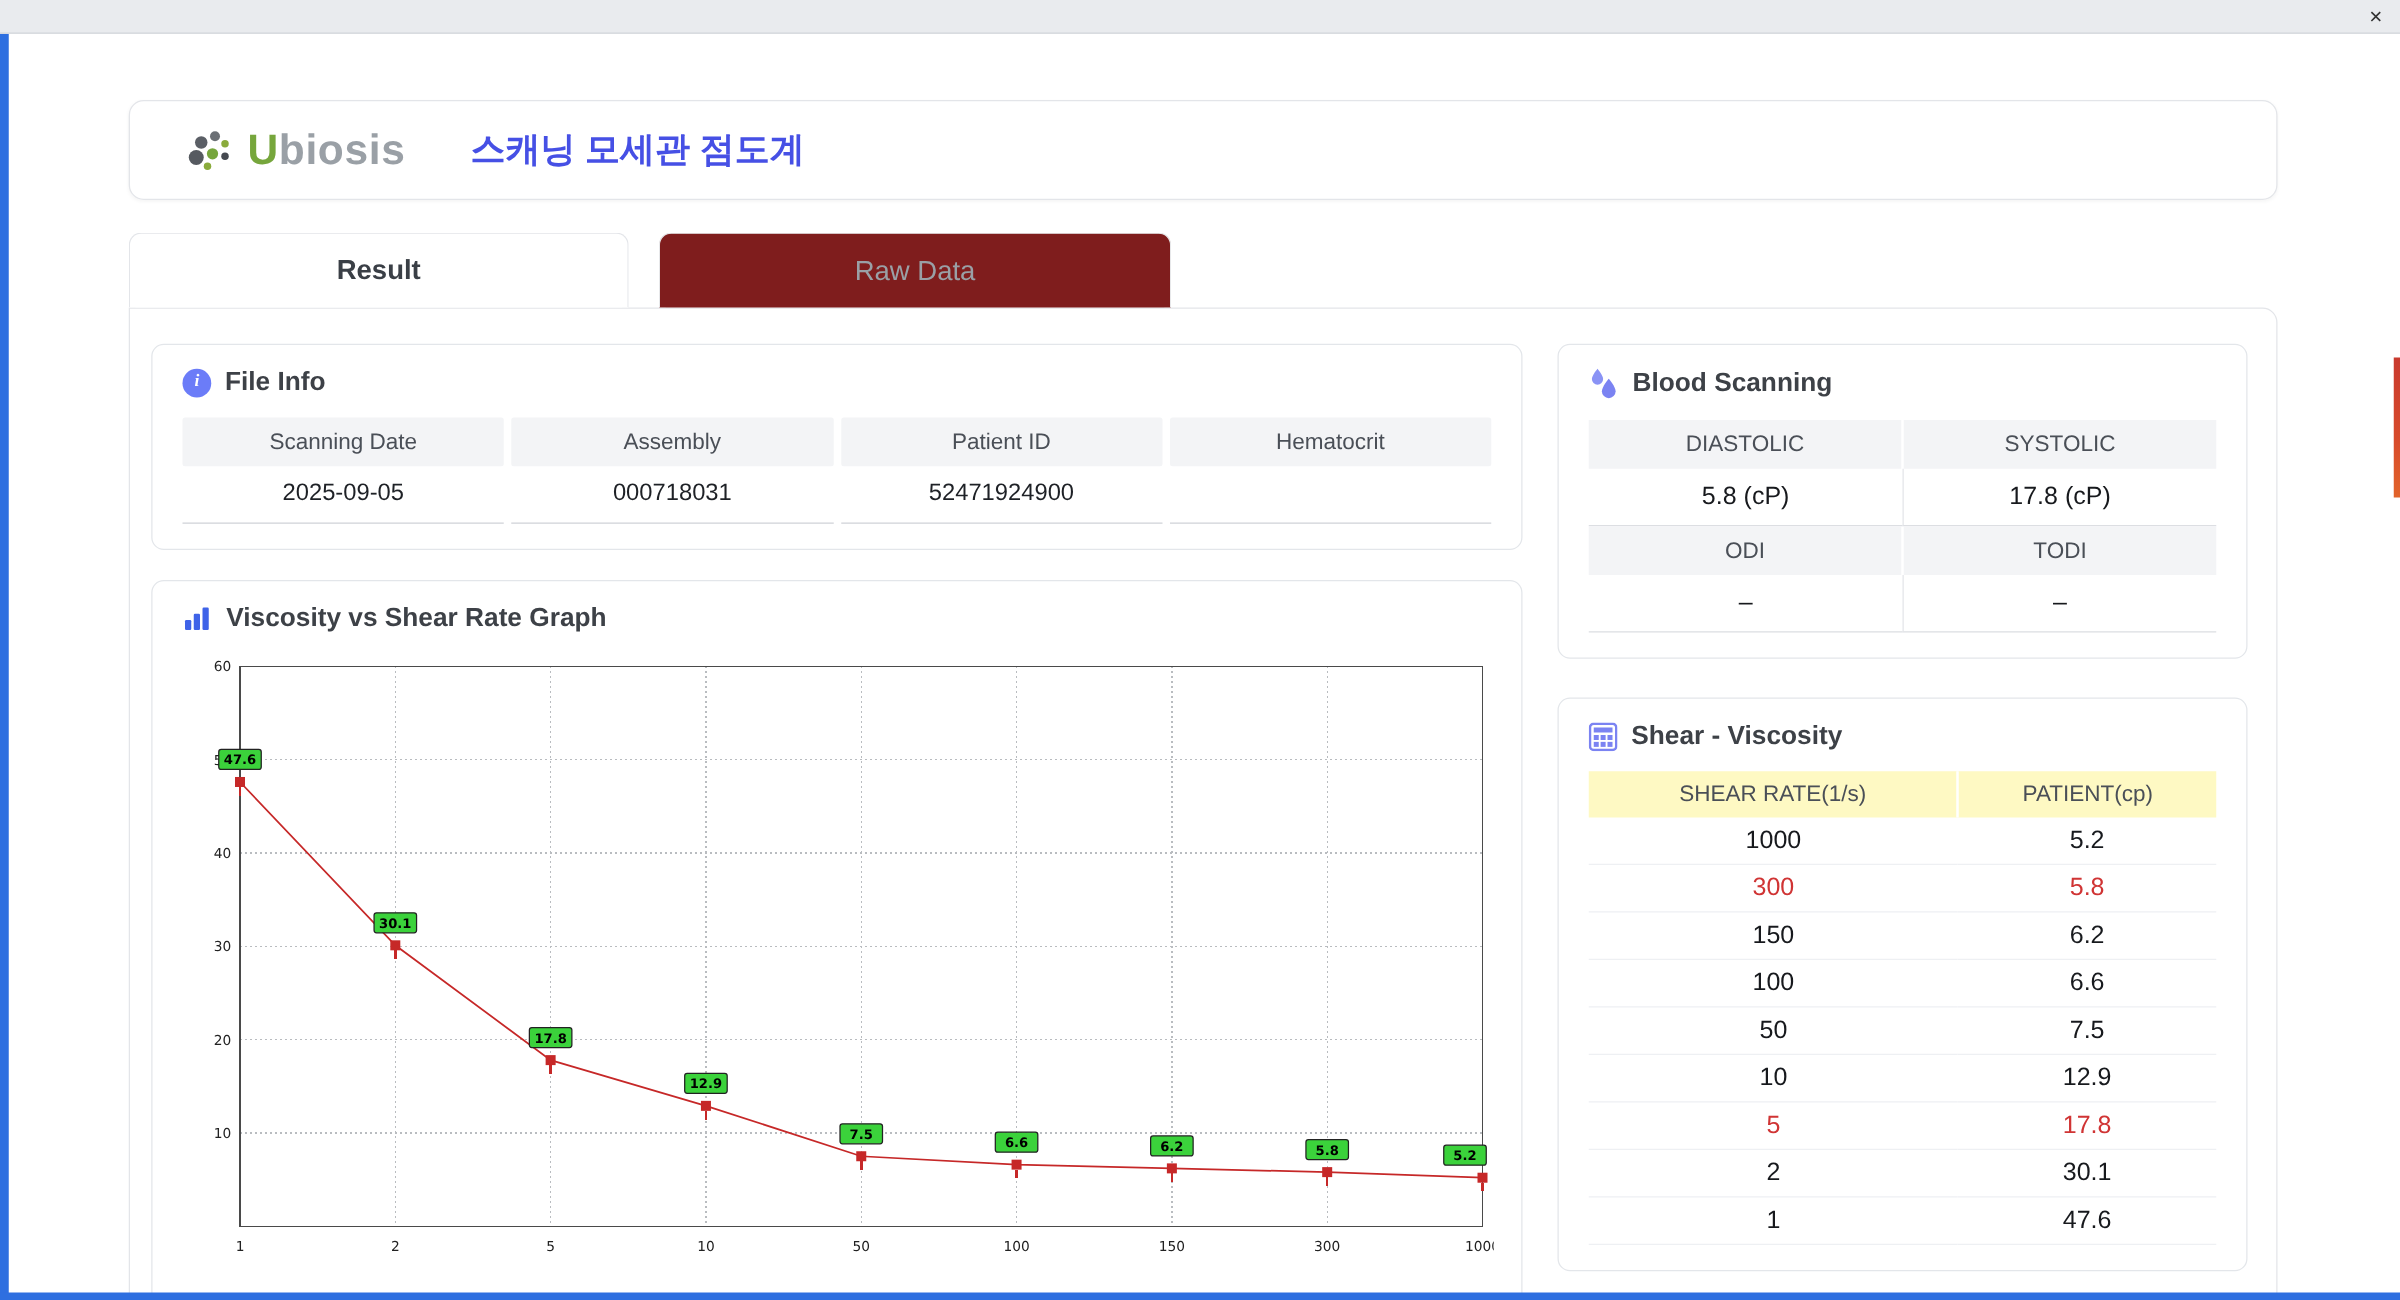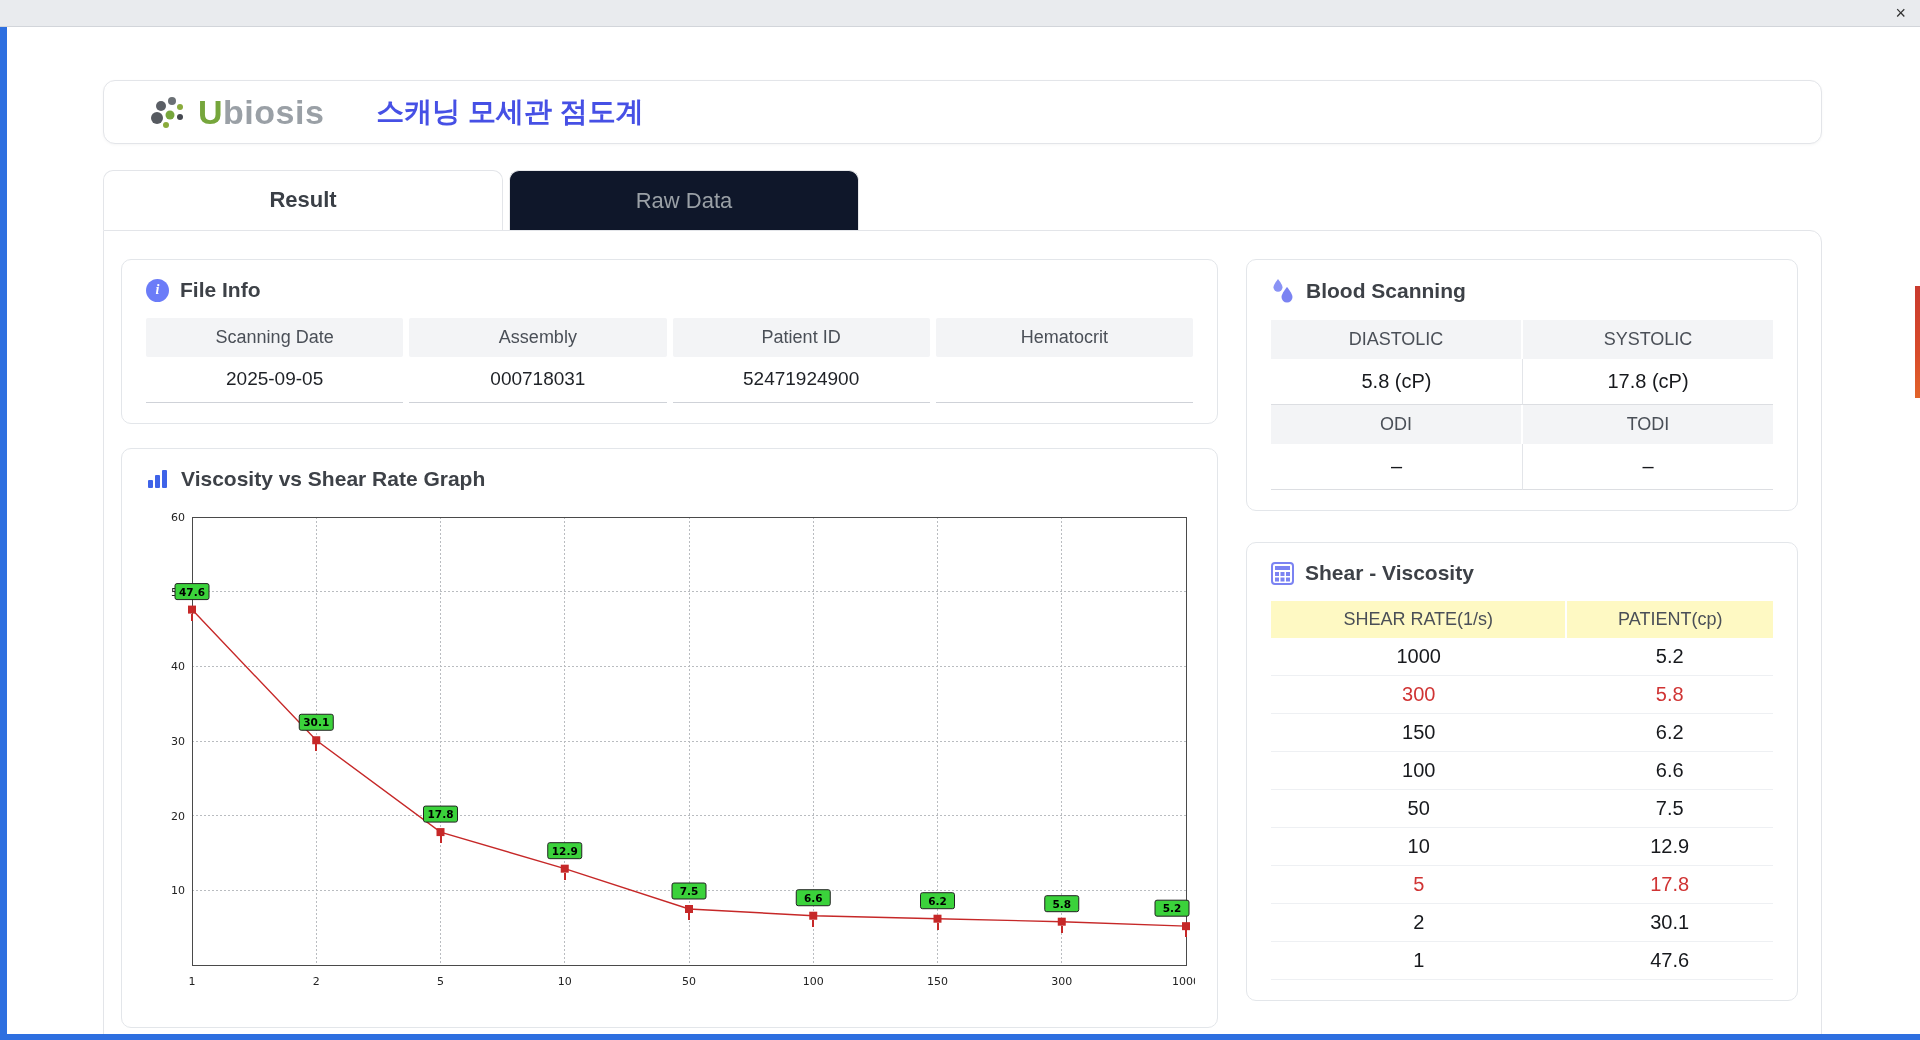--- a/index.html
+++ b/index.html
@@ -19,40 +19,40 @@
   .close-btn { font-size: 18px; color: #333; cursor: default; line-height: 1; }
   .edge-left { position: absolute; left: 0; top: 27px; bottom: 0; width: 7px; background: #2e6fe0; z-index: 9; }
   .edge-bottom { position: absolute; left: 0; right: 0; bottom: 0; height: 6px; background: #2e6fe0; z-index: 9; }
   .edge-right-artifact { position: absolute; right: 0; top: 286px; width: 5px; height: 112px;
     background: linear-gradient(180deg, #c93a2e 0%, #d84b2b 60%, #e2642a 100%); z-index: 9; }
 
   .page { padding: 0 98px 0 103px; }
 
   
   .header-card {
-    margin-top: 53px; height: 64px;
+    margin-top: 53px; height: 80px;
     border: 1px solid #e3e5e9; border-radius: 12px;
     background: #fff; box-shadow: 0 1px 3px rgba(0,0,0,0.04);
     display: flex; align-items: center; padding: 0 46px; gap: 52px;
   }
   .logo { display: flex; align-items: center; gap: 8px; }
   .logo-text { font-size: 34px; font-weight: bold; letter-spacing: 0.5px; }
   .logo-u { color: #76a63c; }
   .logo-rest { color: #9aa0a6; }
   .app-title { font-size: 28px; font-weight: bold; color: #4650e5; }
 
   
-  .tabs { display: flex; gap: 6px; margin-top: 26px; position: relative; z-index: 3; }
+  .tabs { display: flex; gap: 24px; margin-top: 26px; position: relative; z-index: 3; }
   .tab {
     height: 60px; display: flex; align-items: center; justify-content: center;
     font-size: 22px; border-radius: 10px 10px 0 0; cursor: pointer;
   }
   .tab-result { width: 400px; background: #fff; border: 1px solid #e3e5e9; border-bottom: none;
     color: #3a3f46; font-weight: bold; margin-bottom: -1px; padding-bottom: 1px; }
-  .tab-raw { width: 350px; background: #0f172a; border: 1px solid #e7e8ea; border-bottom: none;
+  .tab-raw { width: 410px; background: #7f1d1d; border: 1px solid #e7e8ea; border-bottom: none;
     color: #9aa0a6; }
 
   
   .main-card {
     border: 1px solid #e3e5e9; border-radius: 0 12px 12px 12px;
     background: #fff; min-height: 775px;
     display: flex; gap: 28px; padding: 28px 23px 20px 17px;
     position: relative; z-index: 2;
   }
   .left-col { width: 1097px; display: flex; flex-direction: column; gap: 24px; }

